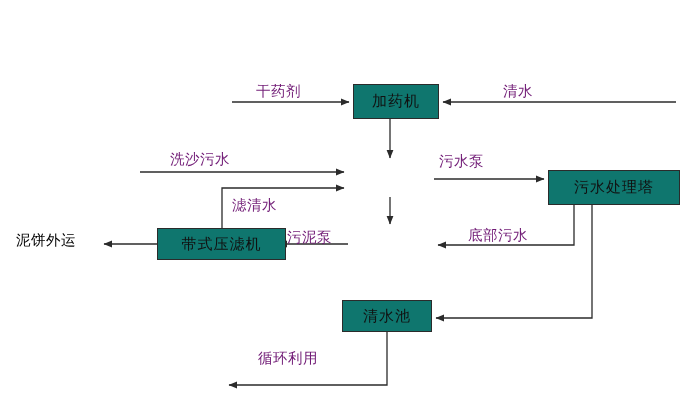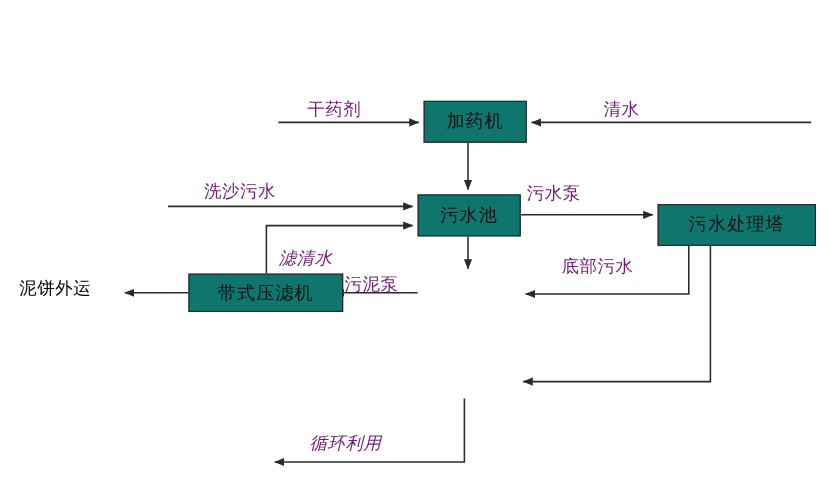--- a/index.html
+++ b/index.html
@@ -109,45 +109,45 @@
       <path d="M157,244 L104,244" marker-end="url(#arrow-l)"></path>
 
       <path d="M387,332 L387,385 L229,385" marker-end="url(#arrow-l)"></path>
     </g>
   </svg>
 
   <div class="node" style="left:353px; top:84px; width:86px; height:35px;">
     <span>加药机</span>
   </div>
 
-  <div class="node" style="left:348px; top:162px; width:86px; height:35px;">
-    <span>污水池</span>
-  </div>
 
   <div class="node" style="left:548px; top:170px; width:132px; height:35px;font-family:Liberation Mono, monospace;">
     <span>污水处理塔</span>
   </div>
 
   <div class="node" style="left:157px; top:228px; width:129px; height:32px;">
     <span>带式压滤机</span>
   </div>
 
 
+  <div class="node" style="left:342px; top:300px; width:90px; height:32px;">
+    <span>清水池</span>
+  </div>
 
   <div class="edge-label" style="left:256px; top:82px;">干药剂</div>
 
   <div class="edge-label" style="left:503px; top:82px;">清水</div>
 
   <div class="edge-label" style="left:170px; top:150px;">洗沙污水</div>
 
-  <div class="edge-label" style="left:232px; top:206px;font-style:italic;">滤清水</div>
+  <div class="edge-label" style="left:232px; top:196px;">滤清水</div>
 
   <div class="edge-label" style="left:439px; top:152px;">污水泵</div>
 
   <div class="edge-label" style="left:287px; top:228px;text-align:center;">污泥泵</div>
 
-  <div class="edge-label" style="left:468px; top:213px;">底部污水</div>
+  <div class="edge-label" style="left:468px; top:226px;">底部污水</div>
 
-  <div class="edge-label" style="left:258px; top:360px;font-style:italic;">循环利用</div>
+  <div class="edge-label" style="left:258px; top:349px;">循环利用</div>
 
   <div class="terminal-label" style="left:16px; top:231px;">泥饼外运</div>
 
 </div>
 
 </body></html>

